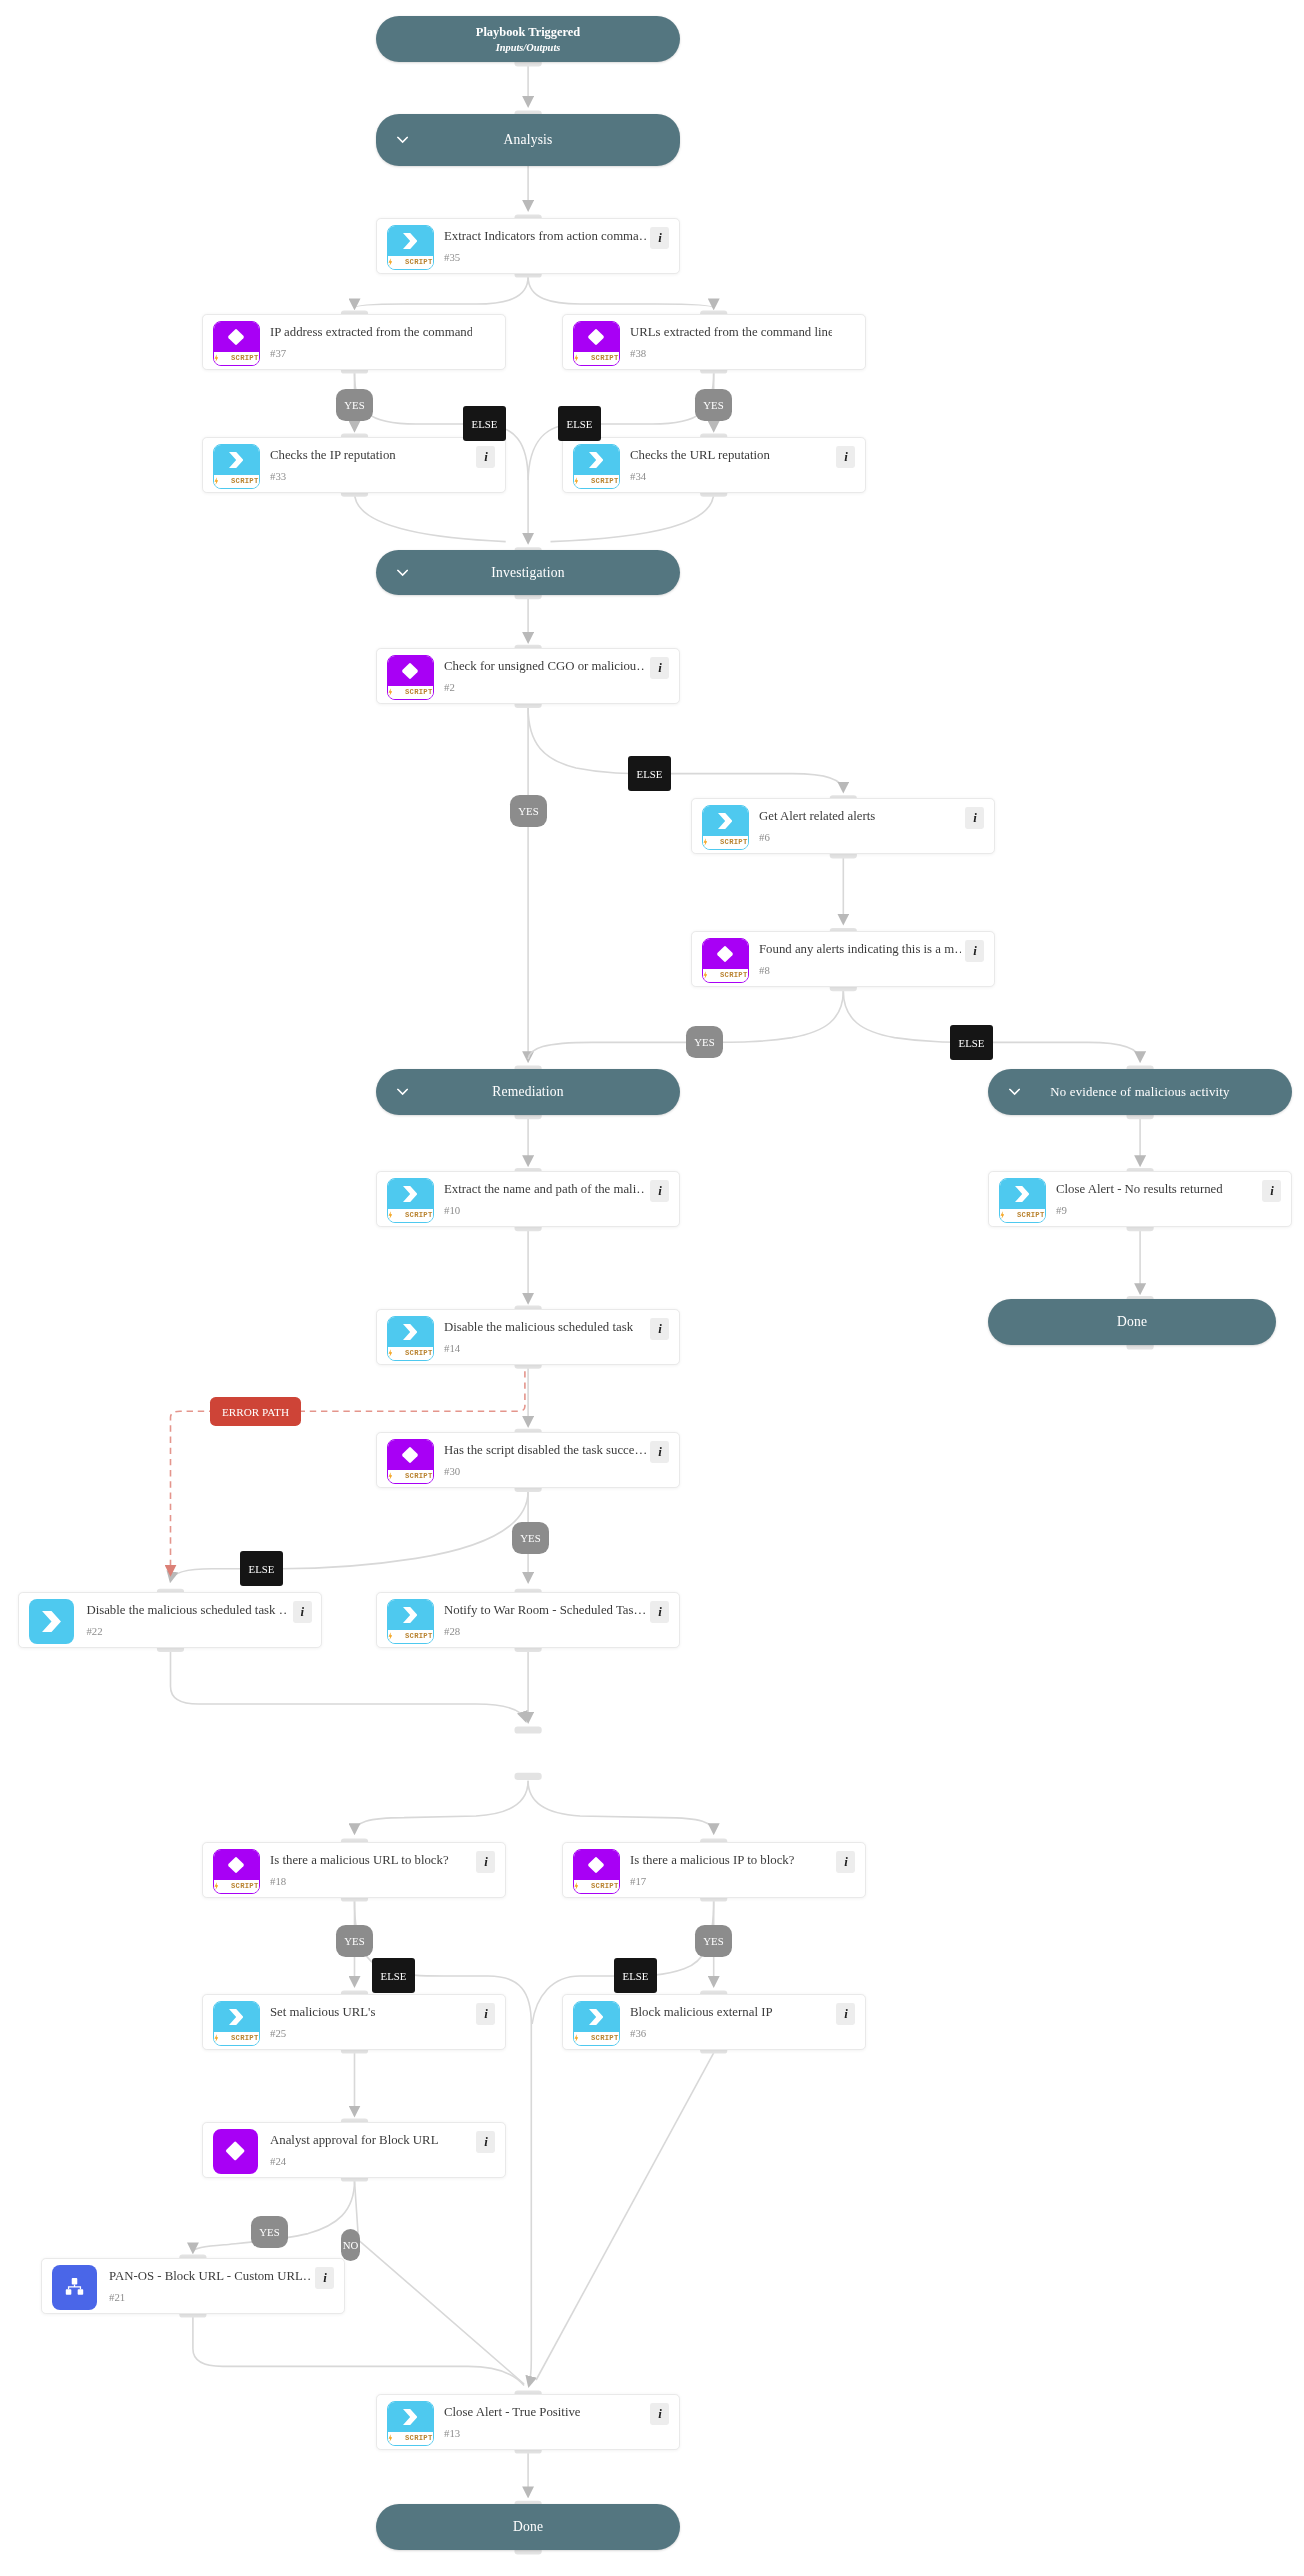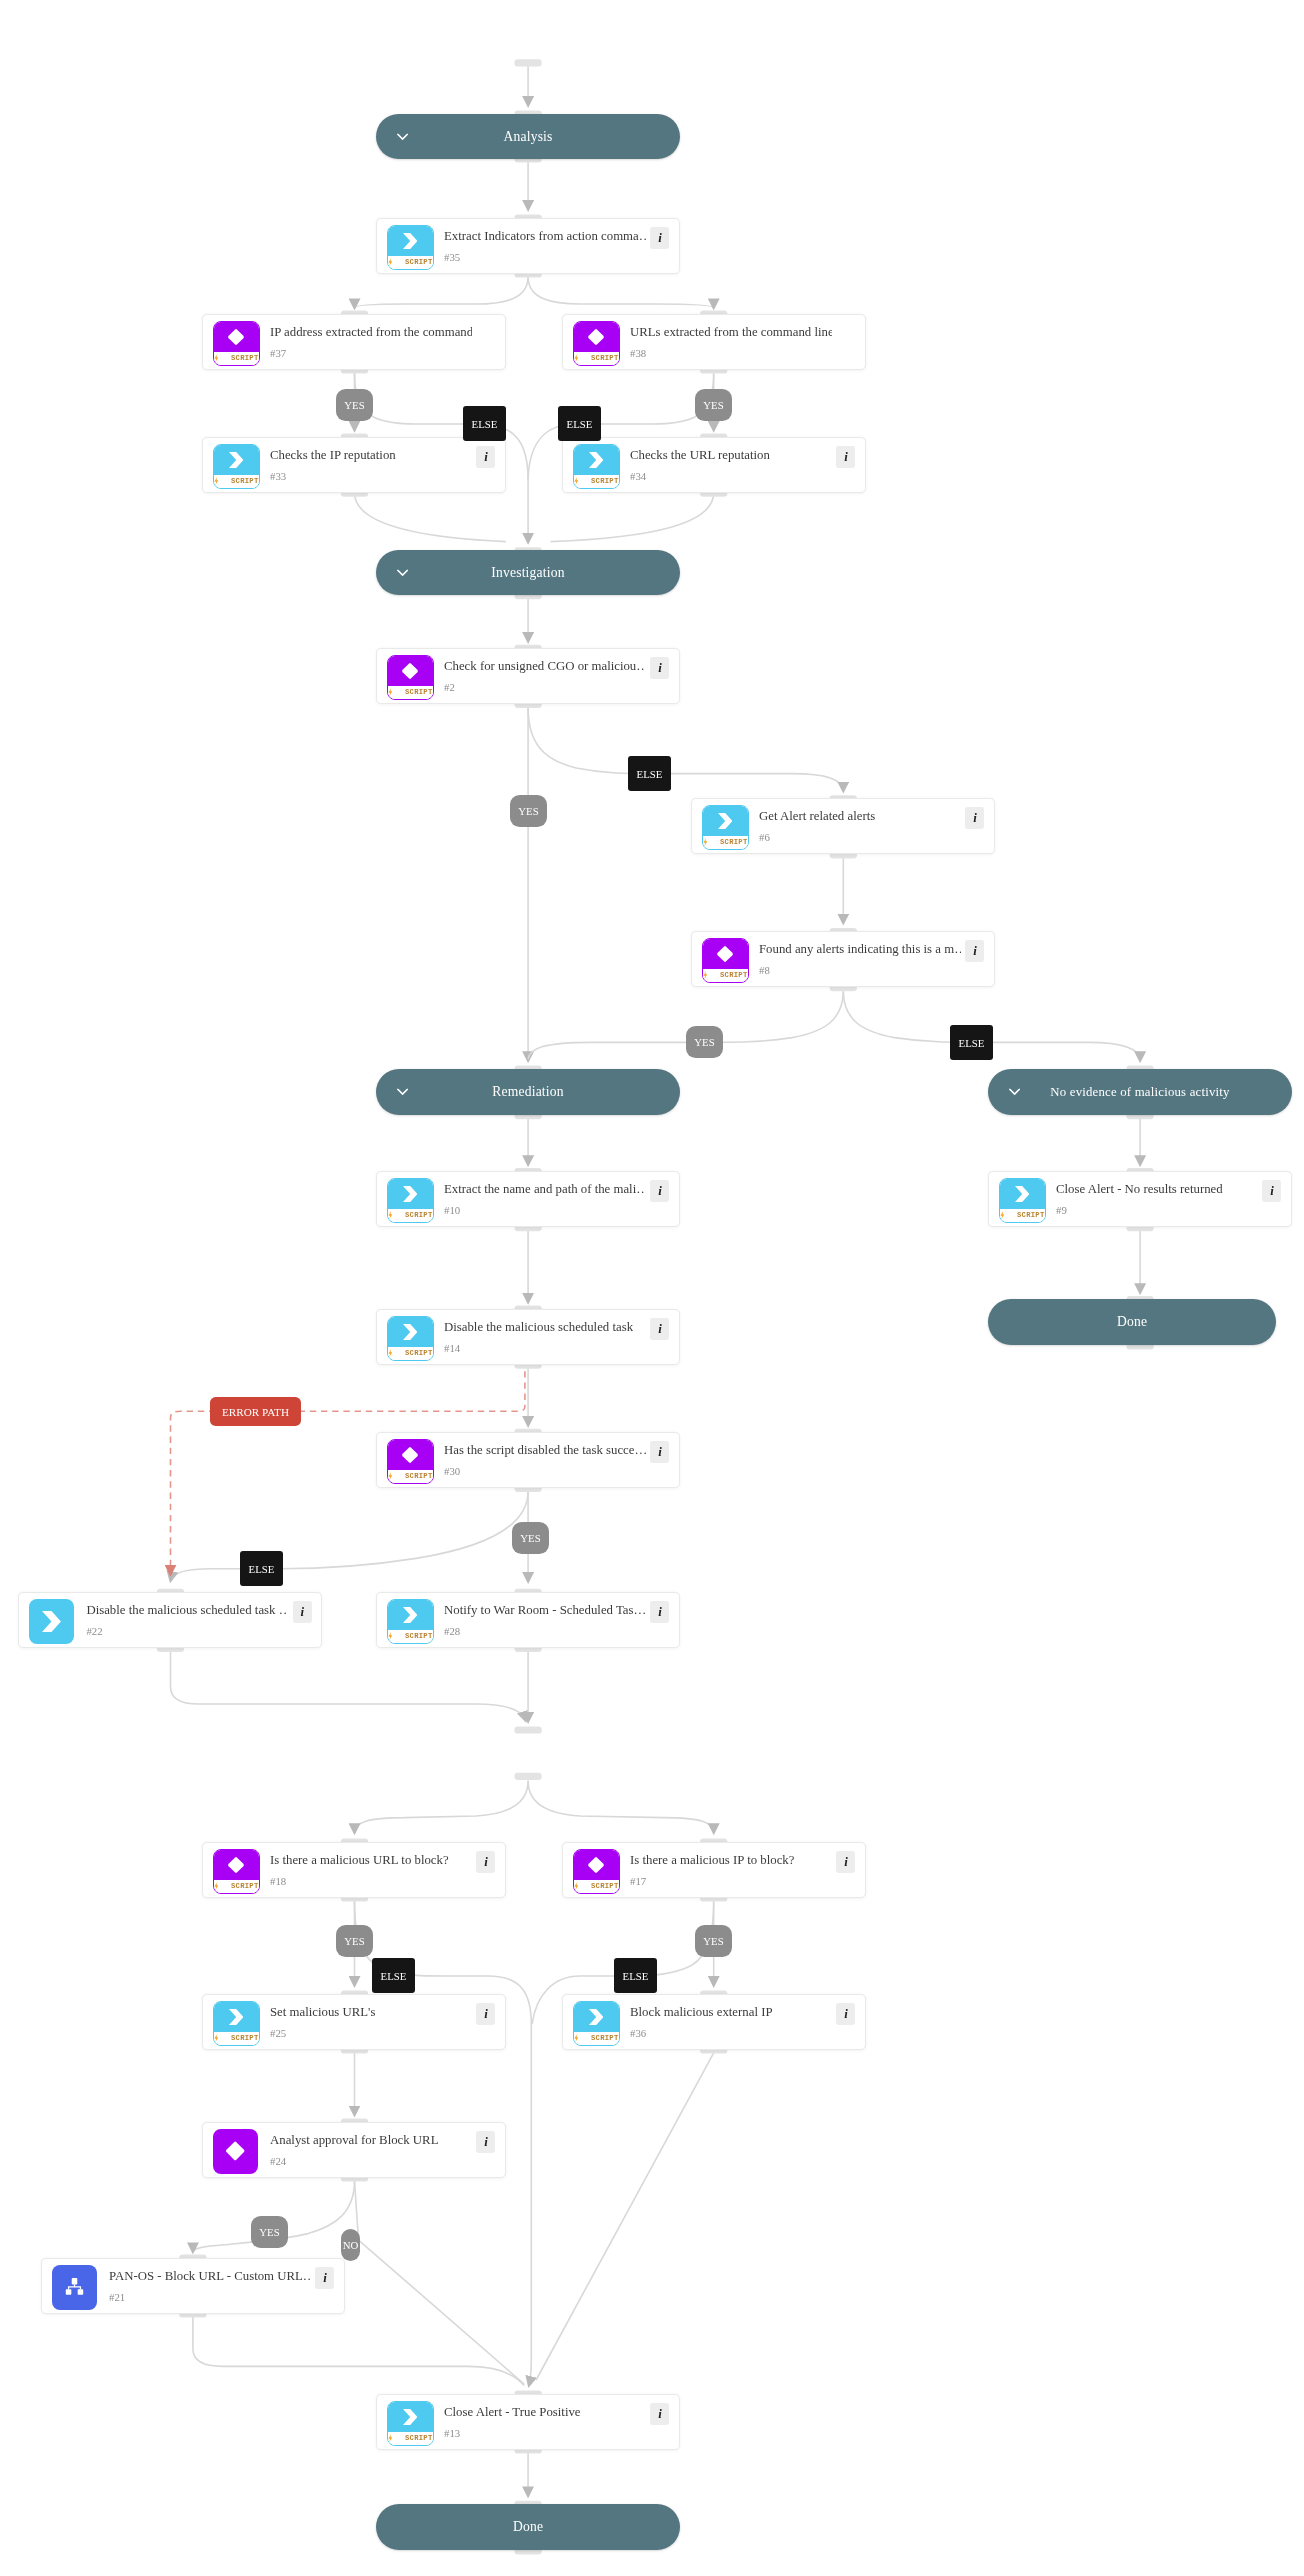--- a/index.html
+++ b/index.html
@@ -155,22 +155,26 @@
         <rect x="426" y="2718" width="34" height="9" rx="4"></rect>
     <rect x="224" y="2818" width="34" height="9" rx="4"></rect>
         <rect x="224" y="2888" width="34" height="9" rx="4"></rect>
     <rect x="643" y="2988" width="34" height="9" rx="4"></rect>
         <rect x="643" y="3058" width="34" height="9" rx="4"></rect>
     <rect x="643" y="3126" width="34" height="9" rx="4"></rect>
         <rect x="643" y="3184" width="34" height="9" rx="4"></rect>
   </g>
 </svg>
 
-
-<div class="node pill" style="left:376px;top:114px;width:304px;height:45px">
+<div class="node pill start" style="left:376px;top:16px;width:304px;height:46px">
+  <div class="t1">Playbook Triggered</div>
+  <div class="t2">Inputs/Outputs</div>
+</div>
+
+<div class="node pill" style="left:376px;top:114px;width:304px;height:52px">
   <span class="chev">
     <svg width="11.2" height="7.2" viewBox="0 0 14 9">
           <polyline points="1,1 7,7 13,1" stroke="#fff" stroke-width="2" fill="none" stroke-linecap="round"></polyline>
         </svg></span>
   <span class="lbl">Analysis</span>
 </div>
 
 <div class="node pill" style="left:376px;top:1069px;width:304px;height:46px">
   <span class="chev">
     <svg width="11.2" height="7.2" viewBox="0 0 14 9">

